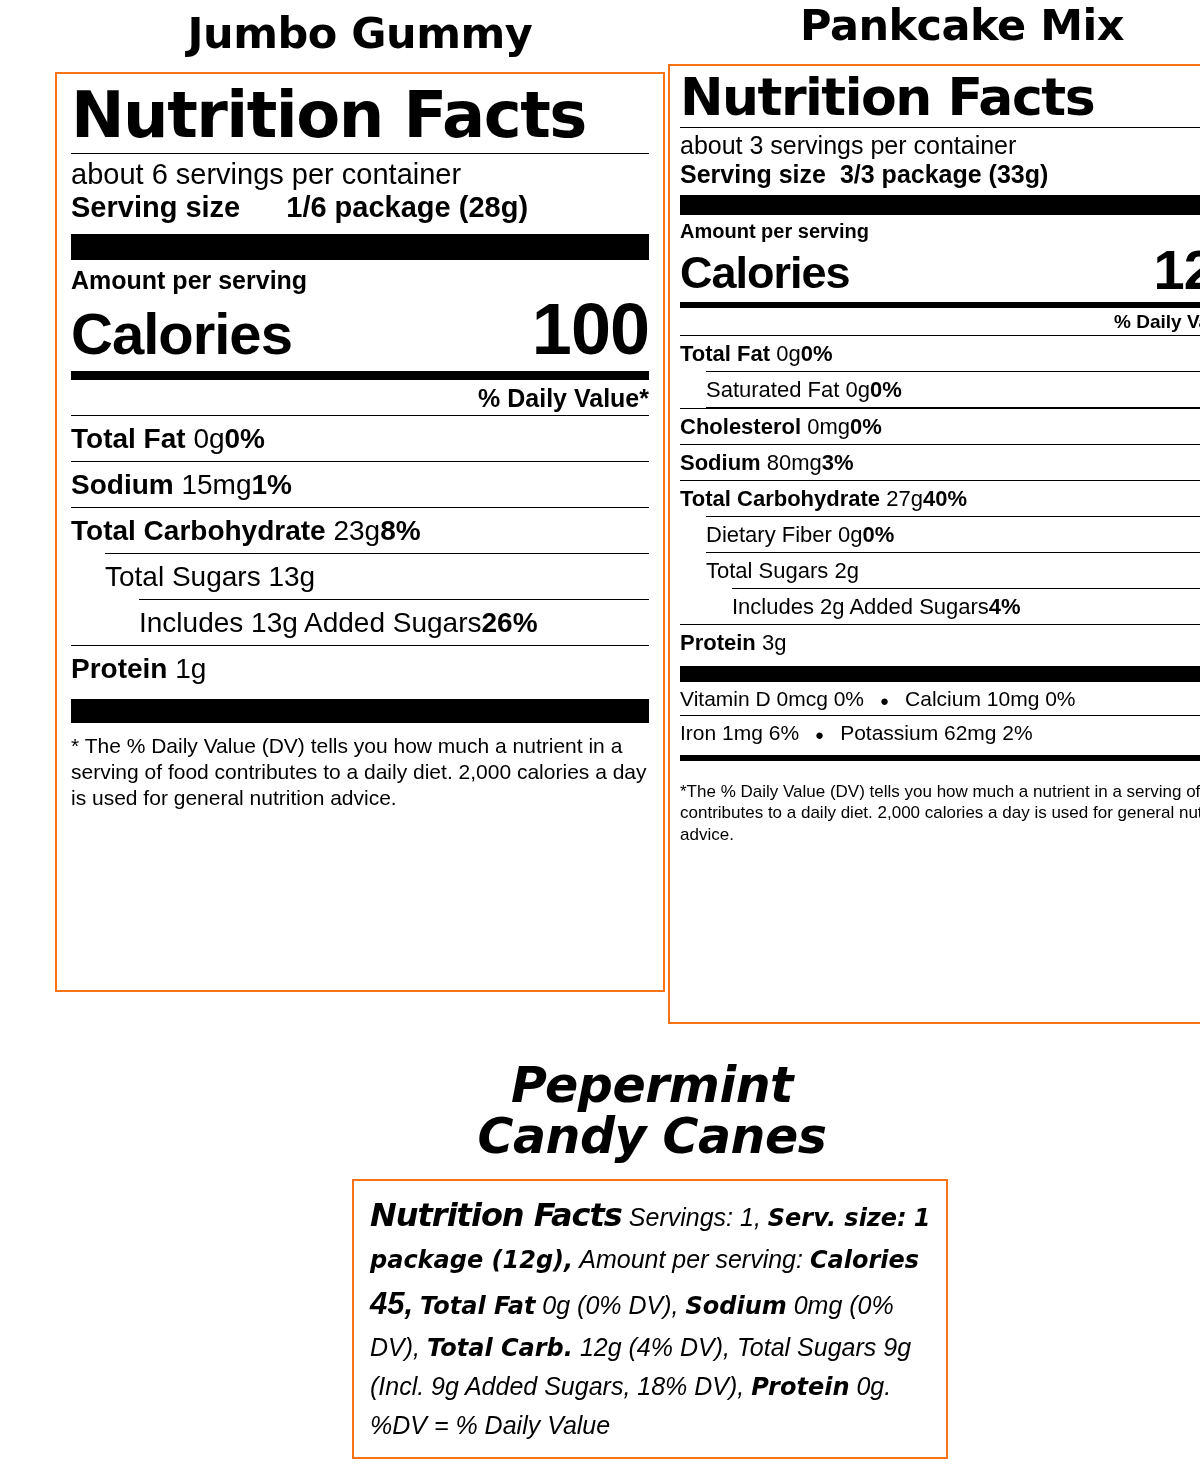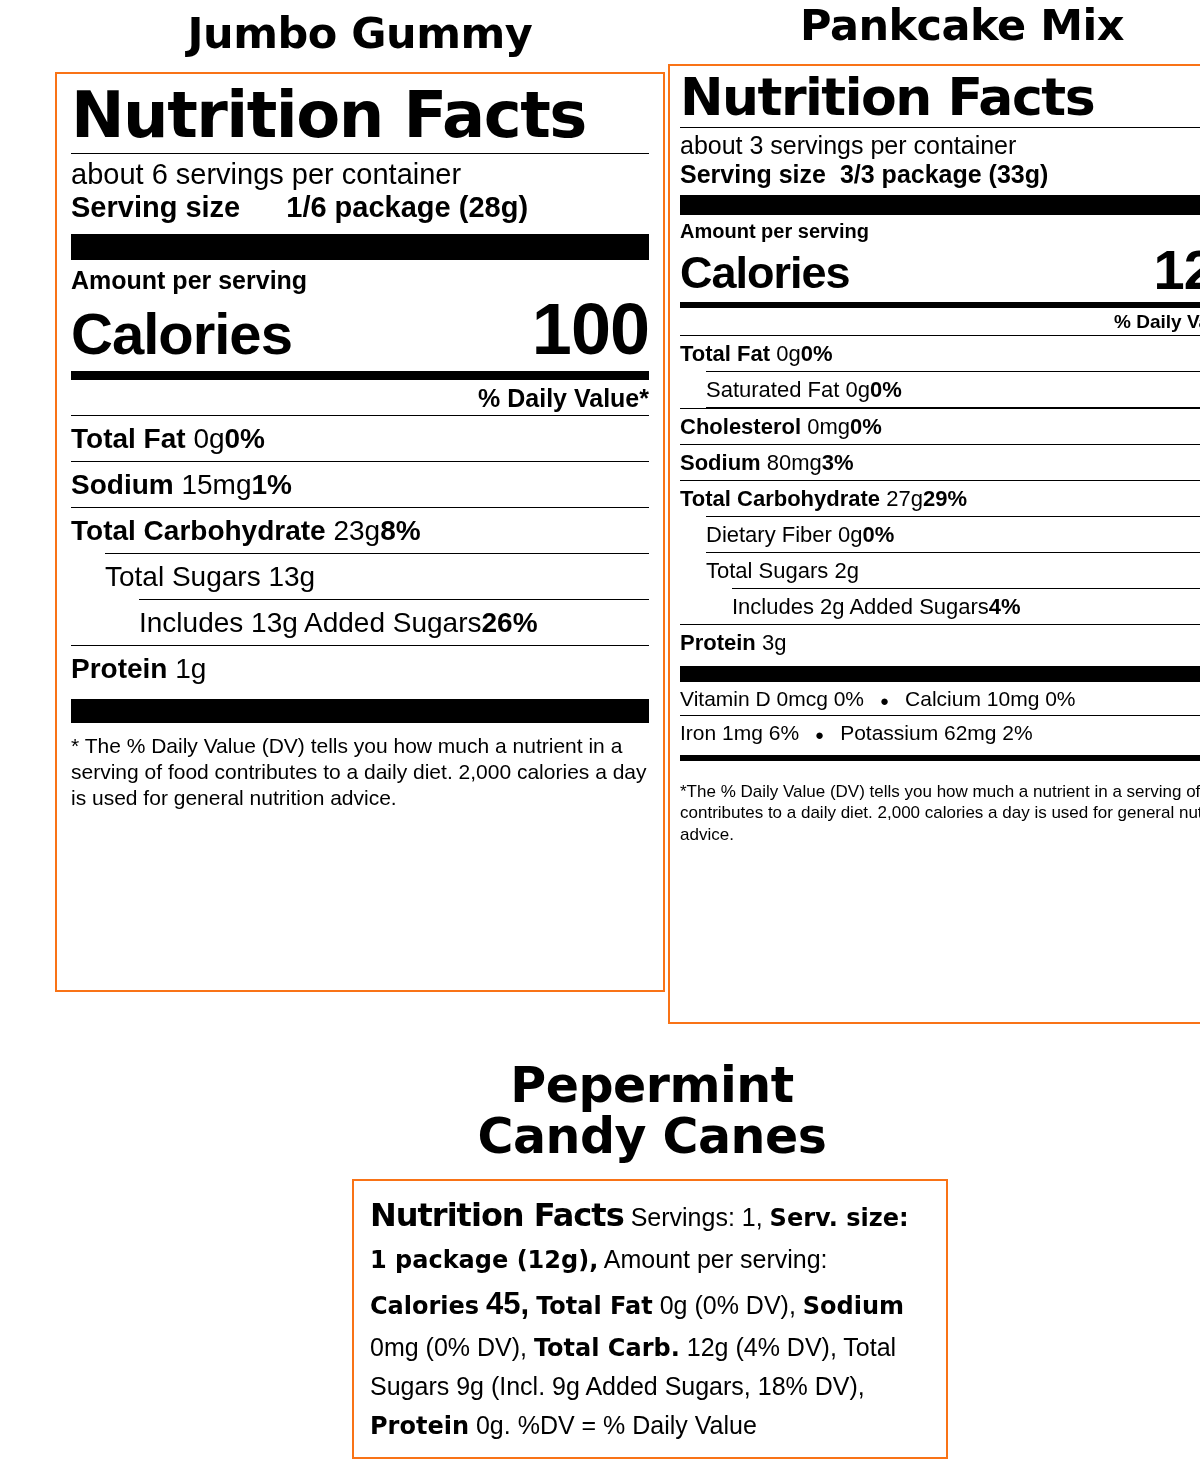--- a/index.html
+++ b/index.html
@@ -79,21 +79,21 @@
   #panel2 .cal-num { font-size: 56px; font-weight: bold; line-height: 0.95; letter-spacing:-1px;}
   #panel2 .dv-head { text-align: right; font-size: 19px; font-weight: bold; padding: 3px 0 2px 0;}
   #panel2 .nrow { font-size: 22px; padding: 5px 0 4px 0; }
   #panel2 .indent1 { padding-left: 26px; }
   #panel2 .indent2 { padding-left: 52px; }
   #panel2 .vitrow { font-size: 21px; padding: 5px 0 4px 0; display:flex; align-items:baseline;}
   #panel2 .vitrow .dot { margin: 0 16px; font-size: 15px;}
   #panel2 .footnote { font-size: 17px; line-height: 1.25; margin-top: 20px;}
 
   
-  #panel3-wrap { position: absolute; left: 352px; top: 1060px; width: 600px; }
+  #panel3-wrap { position: absolute; left: 352px; top: 1060px; width: 600px; font-style: italic; }
   #panel3-title { font-size: 49px; line-height: 1.05; }
   #panel3 { margin-top: 16px; width: 596px; padding: 10px 14px 12px 16px; }
   #panel3 .linear { font-size: 25px; line-height: 1.55; }
   #panel3 .nf-inline { font-family:"DejaVu Sans",sans-serif; font-weight:bold; font-size:32px; letter-spacing:-1px;}
   #panel3 .cal-inline { font-weight: bold; font-size: 31px; }
   #panel3 .bb { font-weight: bold; font-family:"DejaVu Sans",sans-serif; font-size:24px;}
 </style>
 </head>
 <body>
 
@@ -216,21 +216,21 @@
       <div class="nrow row">
         <span><b>Sodium</b>
           <span>80mg</span></span>
         <b>3%</b>
       </div>
 
       <div class="rule-thin"></div>
       <div class="nrow row">
         <span><b>Total Carbohydrate</b>
           <span>27g</span></span>
-        <b>29%</b>
+        <b>40%</b>
       </div>
 
       <div class="rule-thin" style="margin-left:26px;"></div>
       <div class="nrow row indent1">
         <span><span>Dietary Fiber</span>
           <span>0g</span></span>
         <b>0%</b>
       </div>
 
       <div class="rule-thin" style="margin-left:26px;"></div>

